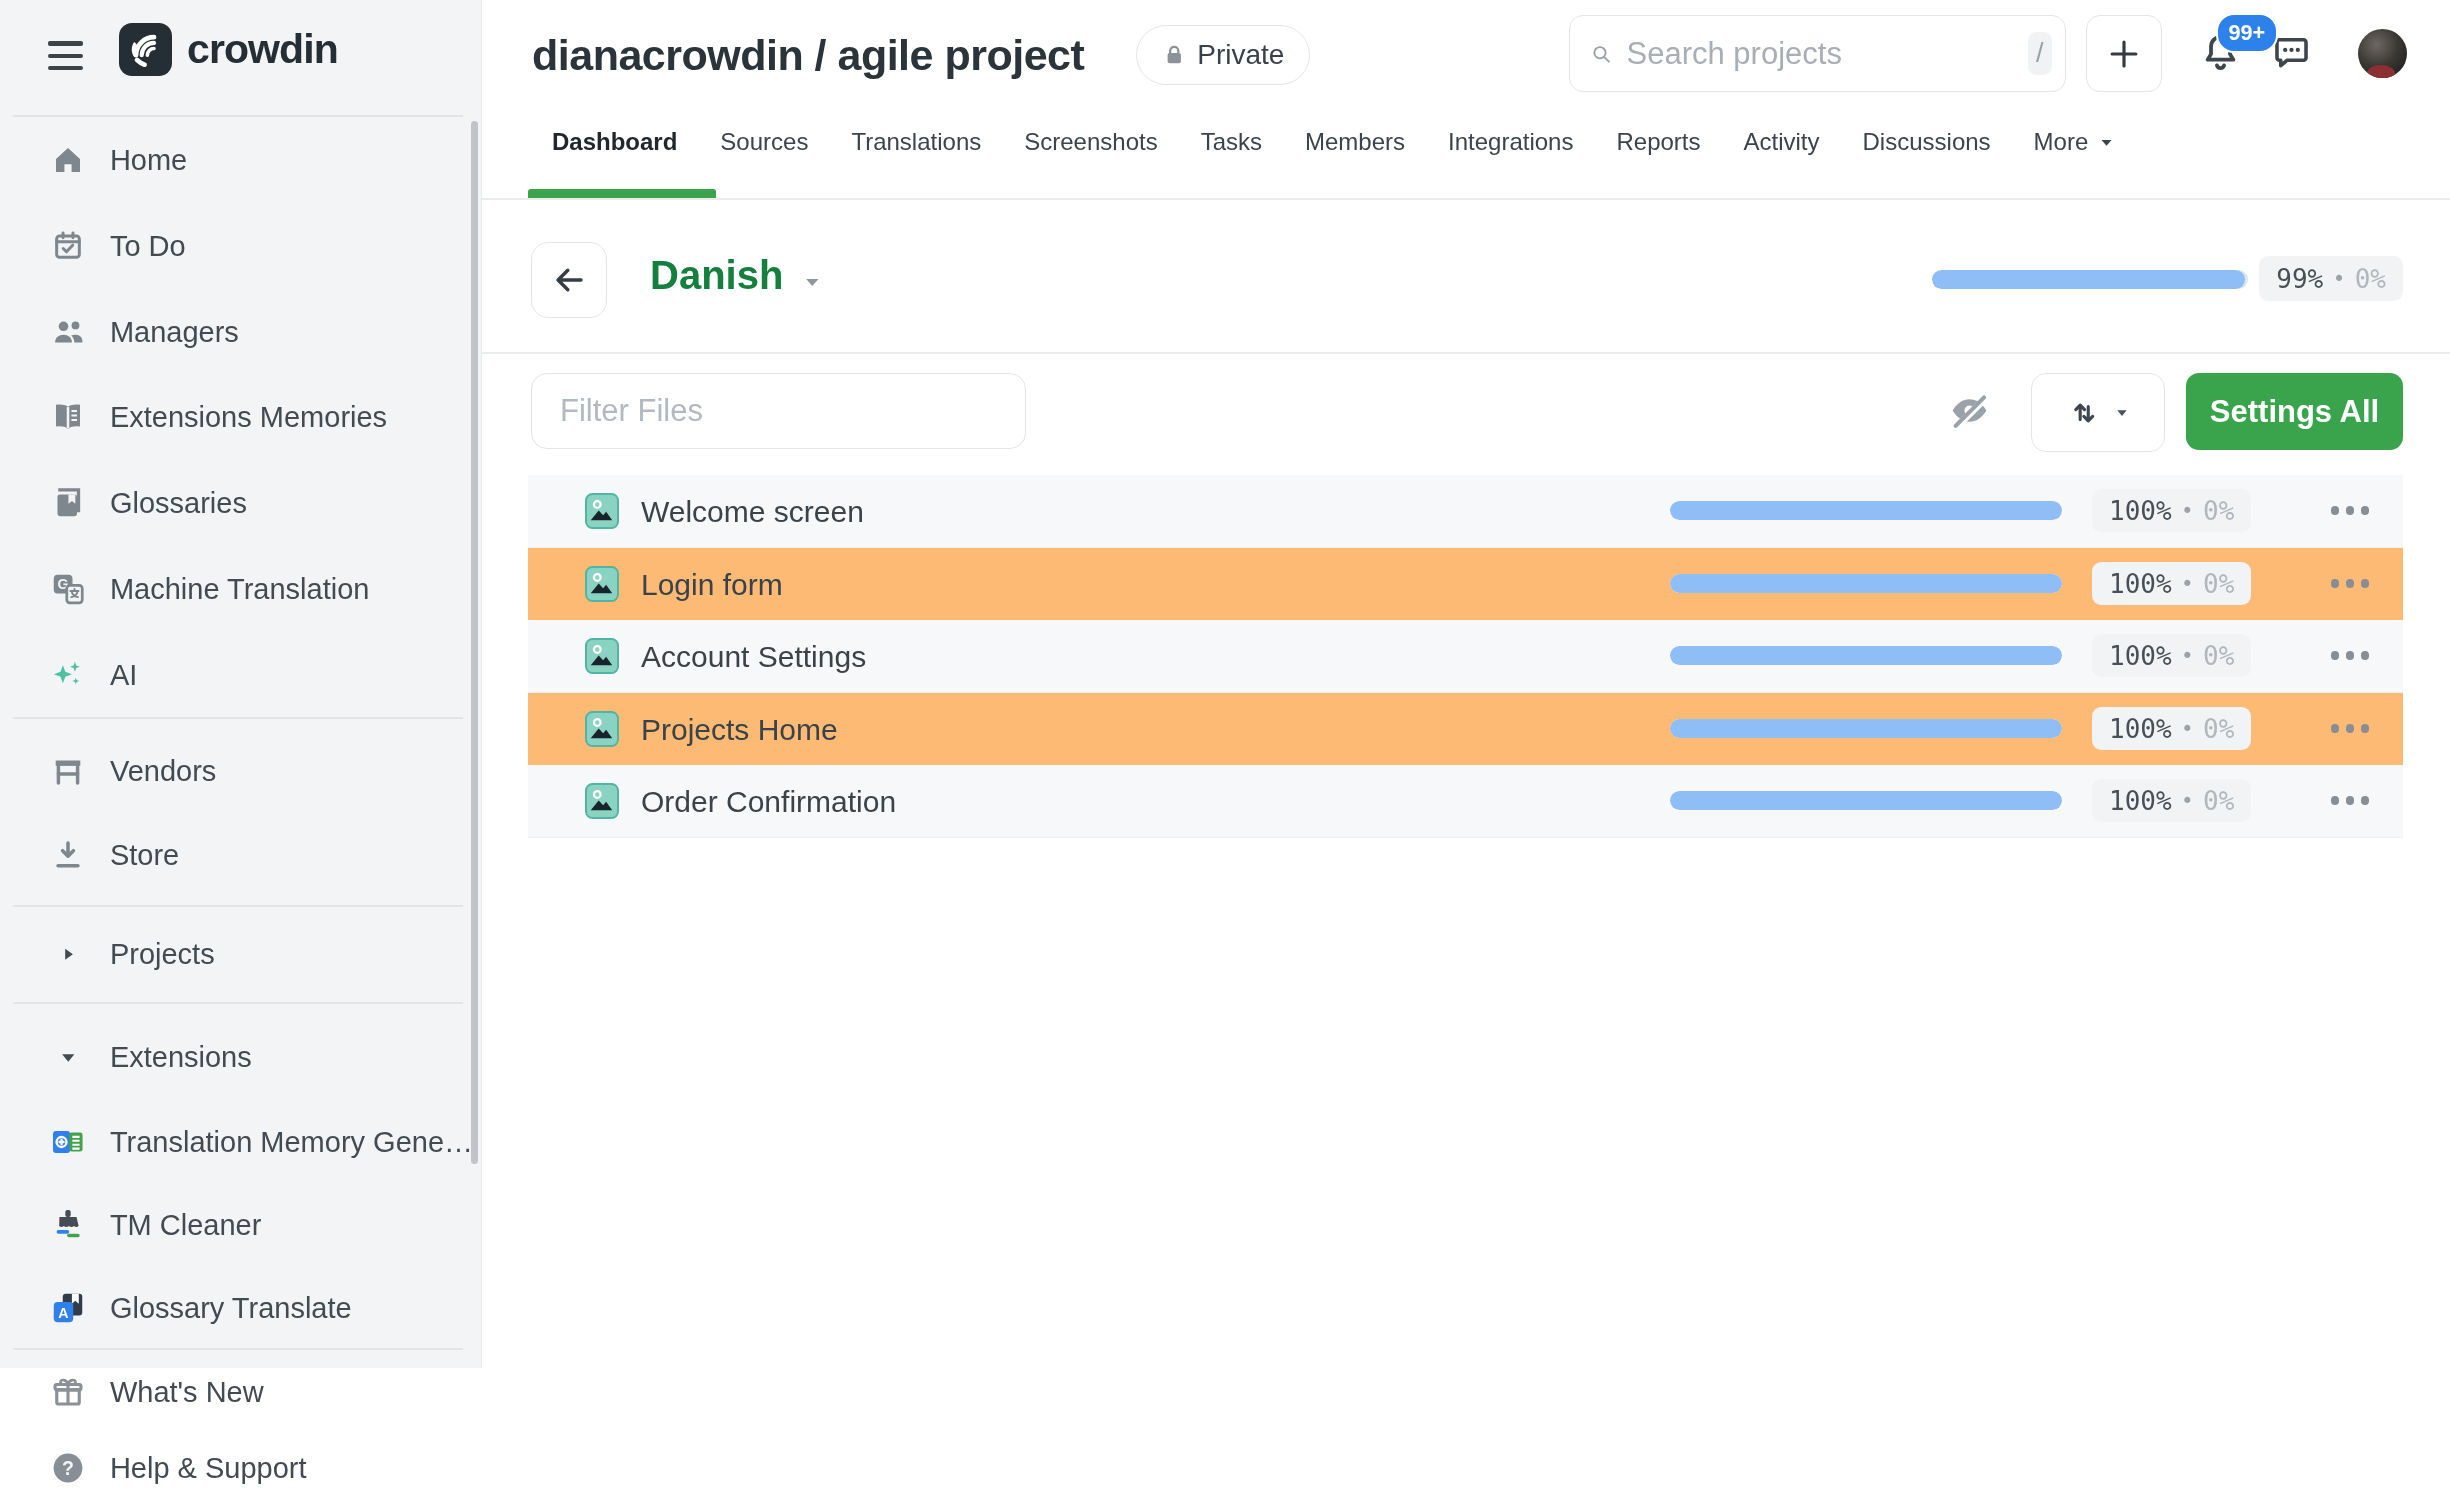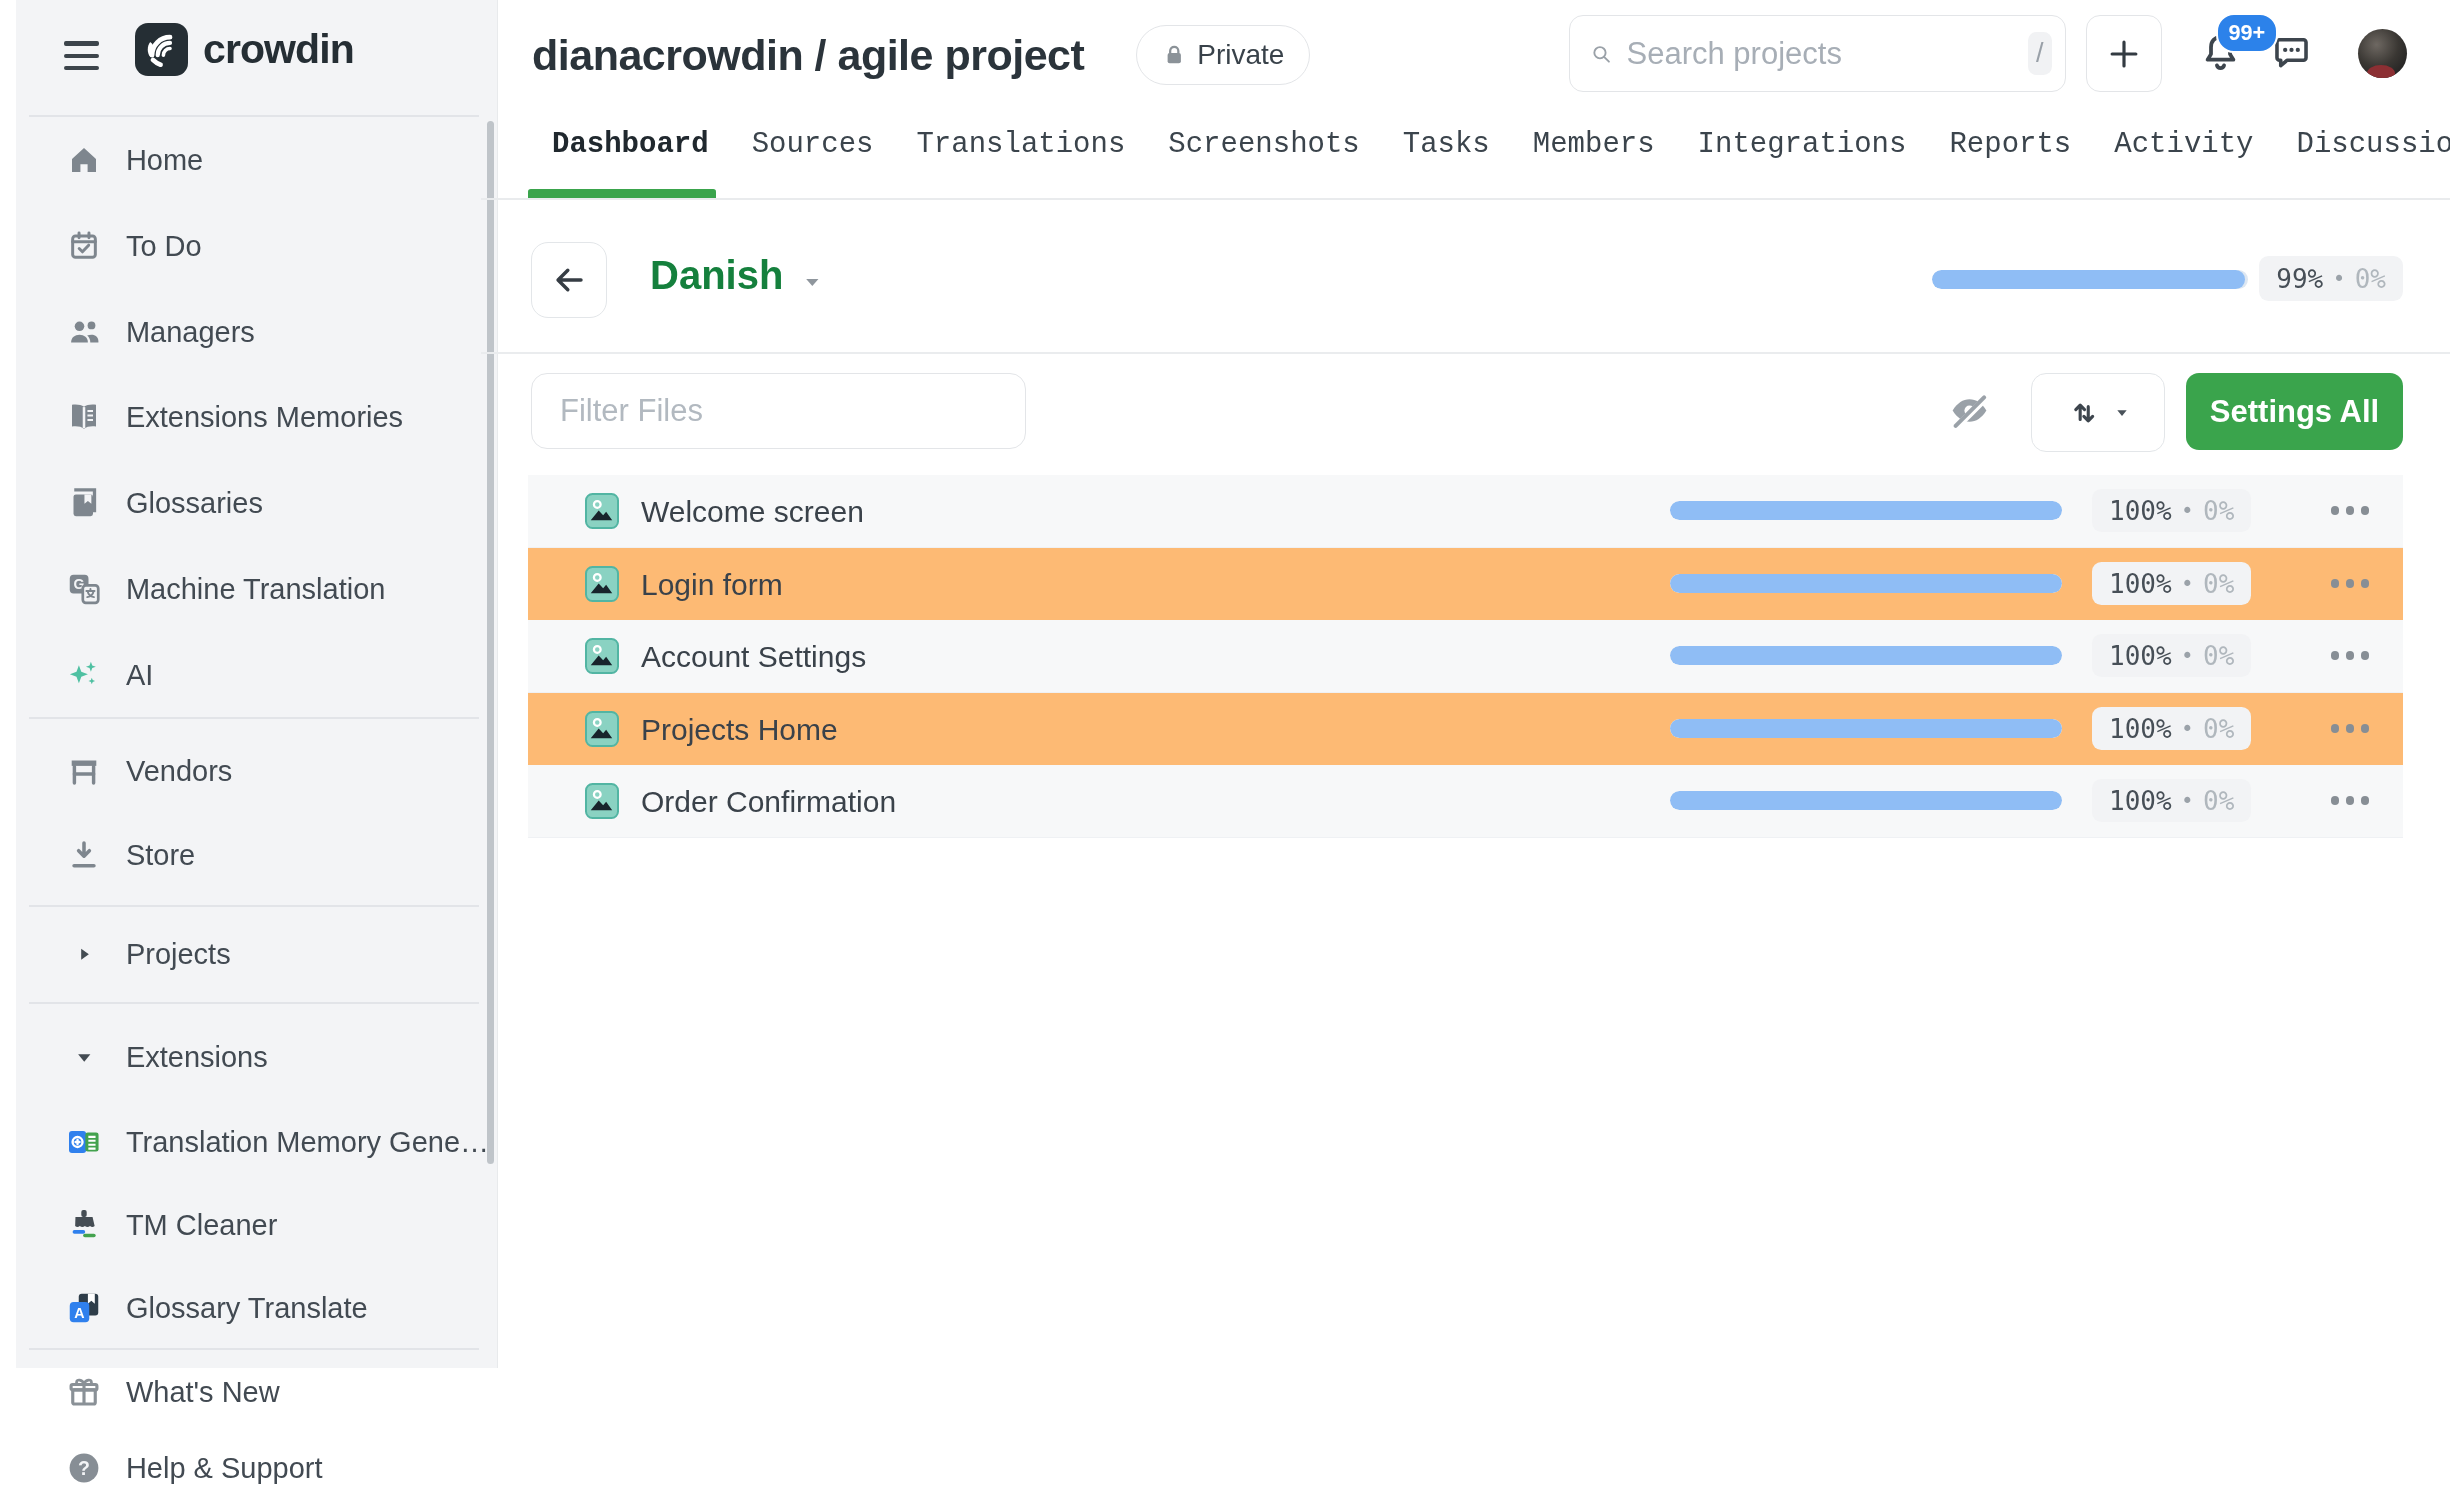--- a/index.html
+++ b/index.html
@@ -5,21 +5,21 @@
   html,body{margin:0;padding:0;}
   body{
     width:2450px;height:1508px;position:relative;background:#ffffff;
     font-family:"Liberation Sans","DejaVu Sans",sans-serif;
     color:#2b343b;overflow:hidden;
   }
   .mono{font-family:"DejaVu Sans Mono",monospace;}
 
   
   .sidebar{position:absolute;left:0;top:0;width:481px;height:1368px;
-    background:#f3f4f6;border-right:1.9px solid #e8eaec;margin-left:16px;}
+    background:#f3f4f6;border-right:1.9px solid #e8eaec;}
   .sb-scroll{position:absolute;right:2.8px;top:121px;width:7.5px;height:1043px;
     background:#bfc4c9;border-radius:3.8px;}
   .hamburger{position:absolute;left:41px;top:32px;width:49px;height:49px;cursor:pointer;}
   .hamburger span{position:absolute;left:6.6px;width:35px;height:4.2px;background:#3c444b;border-radius:1.9px;}
   .hamburger span:nth-child(1){top:9.4px}.hamburger span:nth-child(2){top:21.7px}.hamburger span:nth-child(3){top:34px}
   .logo-wrap{position:absolute;left:119px;top:22.6px;display:flex;align-items:center;gap:15px;cursor:pointer;}
   .logo-mark{width:53px;height:53px;border-radius:13px;background:#252e34;position:relative;}
   .logo-text{font-size:41px;font-weight:bold;letter-spacing:-0.9px;color:#252e34;}
   .sb-divider{position:absolute;left:13px;width:450px;height:1.9px;background:#e2e4e8;}
   .sb-item{position:absolute;left:38px;width:415px;height:60px;display:flex;align-items:center;cursor:pointer;}
@@ -46,21 +46,21 @@
     border:2.8px solid #fff;color:#fff;font-size:21.7px;font-weight:bold;display:flex;align-items:center;
     padding:0 10.4px;z-index:3;}
   .chat-btn{position:absolute;left:2271px;top:32px;cursor:pointer;}
   .avatar{position:absolute;left:2358px;top:29px;width:49px;height:49px;border-radius:50%;cursor:pointer;
     background:radial-gradient(circle at 38% 32%,#6e6862 0%,#3a3733 48%,#17181a 100%);overflow:hidden;}
   .avatar::after{content:"";position:absolute;left:9.4px;bottom:-3.8px;width:28px;height:17px;
     background:#8c2f33;border-radius:50% 50% 0 0;}
 
   
   .tabs{position:absolute;left:552px;top:128px;display:flex;gap:43px;align-items:center;}
-  .tab{font-size:29px;color:#3b444c;cursor:pointer;white-space:nowrap;display:flex;align-items:center;gap:9.4px;font-family:Liberation Mono, monospace;}
+  .tab{font-size:24px;color:#3b444c;cursor:pointer;white-space:nowrap;display:flex;align-items:center;gap:9.4px;}
   .tab.active{font-weight:bold;color:#20282e;}
   .tab-underline{position:absolute;left:528px;top:189px;width:188px;height:8.5px;background:#3aa44c;border-radius:2.8px 2.8px 0 0;}
   .hdr-divider{position:absolute;left:481px;right:0;top:198px;height:1.9px;background:#e9ebed;}
 
   
   .back-btn{position:absolute;left:531px;top:242px;width:74px;height:74px;border:1.9px solid #e3e6e9;
     border-radius:17px;background:#fff;display:flex;align-items:center;justify-content:center;cursor:pointer;}
   .lang-name{position:absolute;left:650px;top:253px;font-size:40px;font-weight:bold;color:#15803d;}
   .lang-caret{position:absolute;left:801px;top:271px;cursor:pointer;}
   .lang-bar{position:absolute;left:1932px;top:270px;width:316px;height:19px;border-radius:9.4px;background:#dde7f2;overflow:hidden;}

